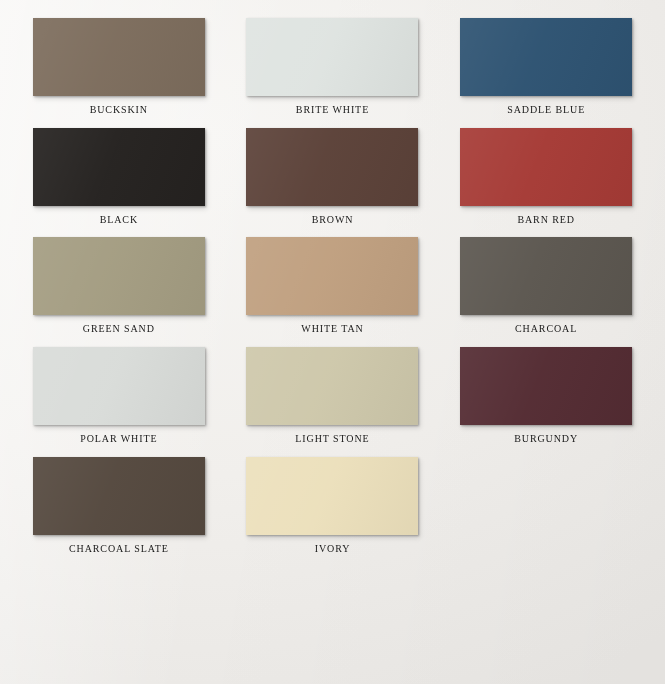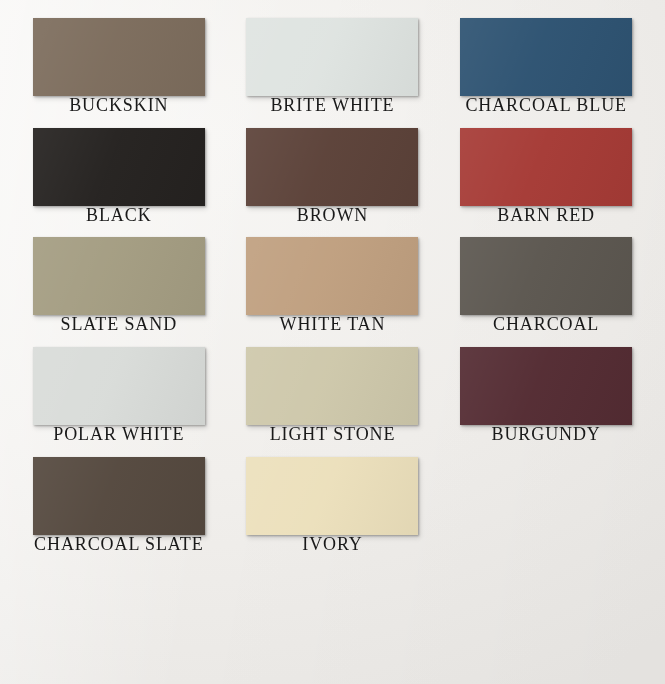--- a/index.html
+++ b/index.html
@@ -58,21 +58,22 @@
   
   .chip::after {
     content: "";
     position: absolute;
     inset: 0;
     background: linear-gradient(112deg, rgba(255,255,255,0.07) 0%, rgba(255,255,255,0.015) 45%, rgba(0,0,0,0.045) 100%);
     pointer-events: none;
   }
 
   .chip-label {
-    font-size: 18px;
+    margin-top: 9px;
+    font-size: 10px;
     letter-spacing: 0.9px;
     color: #1a1a1a;
     text-align: center;
     white-space: nowrap;
     line-height: 1;
   }
 </style>
 </head>
 <body>
 
@@ -85,42 +86,42 @@
     <div class="chip-label">BUCKSKIN</div>
   </div>
 
   <div class="swatch-cell">
     <div class="chip" style="background-color: rgb(223, 228, 225);"></div>
     <div class="chip-label">BRITE WHITE</div>
   </div>
 
   <div class="swatch-cell">
     <div class="chip" style="background-color: rgb(46, 83, 114);"></div>
-    <div class="chip-label">CHARCOAL BLUE</div>
+    <div class="chip-label">SADDLE BLUE</div>
   </div>
 
   <div class="swatch-cell">
     <div class="chip" style="background-color: rgb(37, 34, 32);"></div>
     <div class="chip-label">BLACK</div>
   </div>
 
 
   <div class="swatch-cell">
     <div class="chip" style="background-color: rgb(92, 66, 57);"></div>
     <div class="chip-label">BROWN</div>
   </div>
 
   <div class="swatch-cell">
     <div class="chip" style="background-color: rgb(166, 59, 54);"></div>
     <div class="chip-label">BARN RED</div>
   </div>
 
   <div class="swatch-cell">
     <div class="chip" style="background-color: rgb(164, 157, 130);"></div>
-    <div class="chip-label">SLATE SAND</div>
+    <div class="chip-label">GREEN SAND</div>
   </div>
 
   <div class="swatch-cell">
     <div class="chip" style="background-color: rgb(192, 160, 128);"></div>
     <div class="chip-label">WHITE TAN</div>
   </div>
 
 
   <div class="swatch-cell">
     <div class="chip" style="background-color: rgb(92, 87, 80);"></div>

